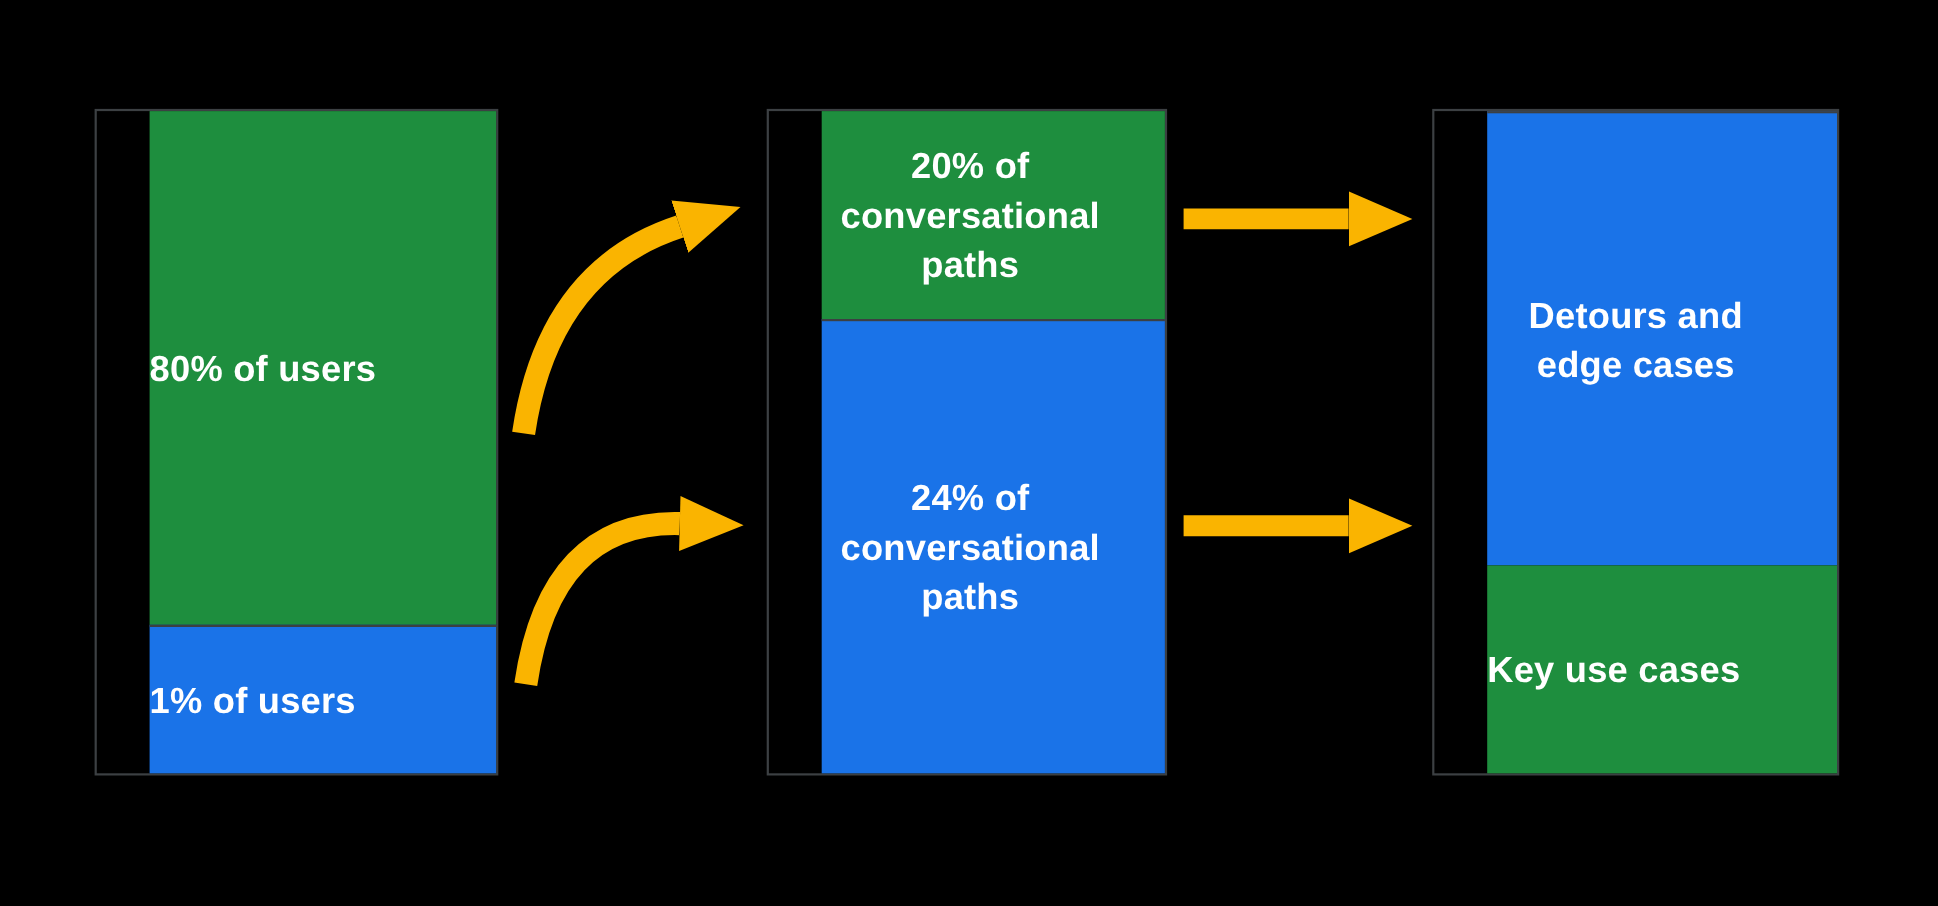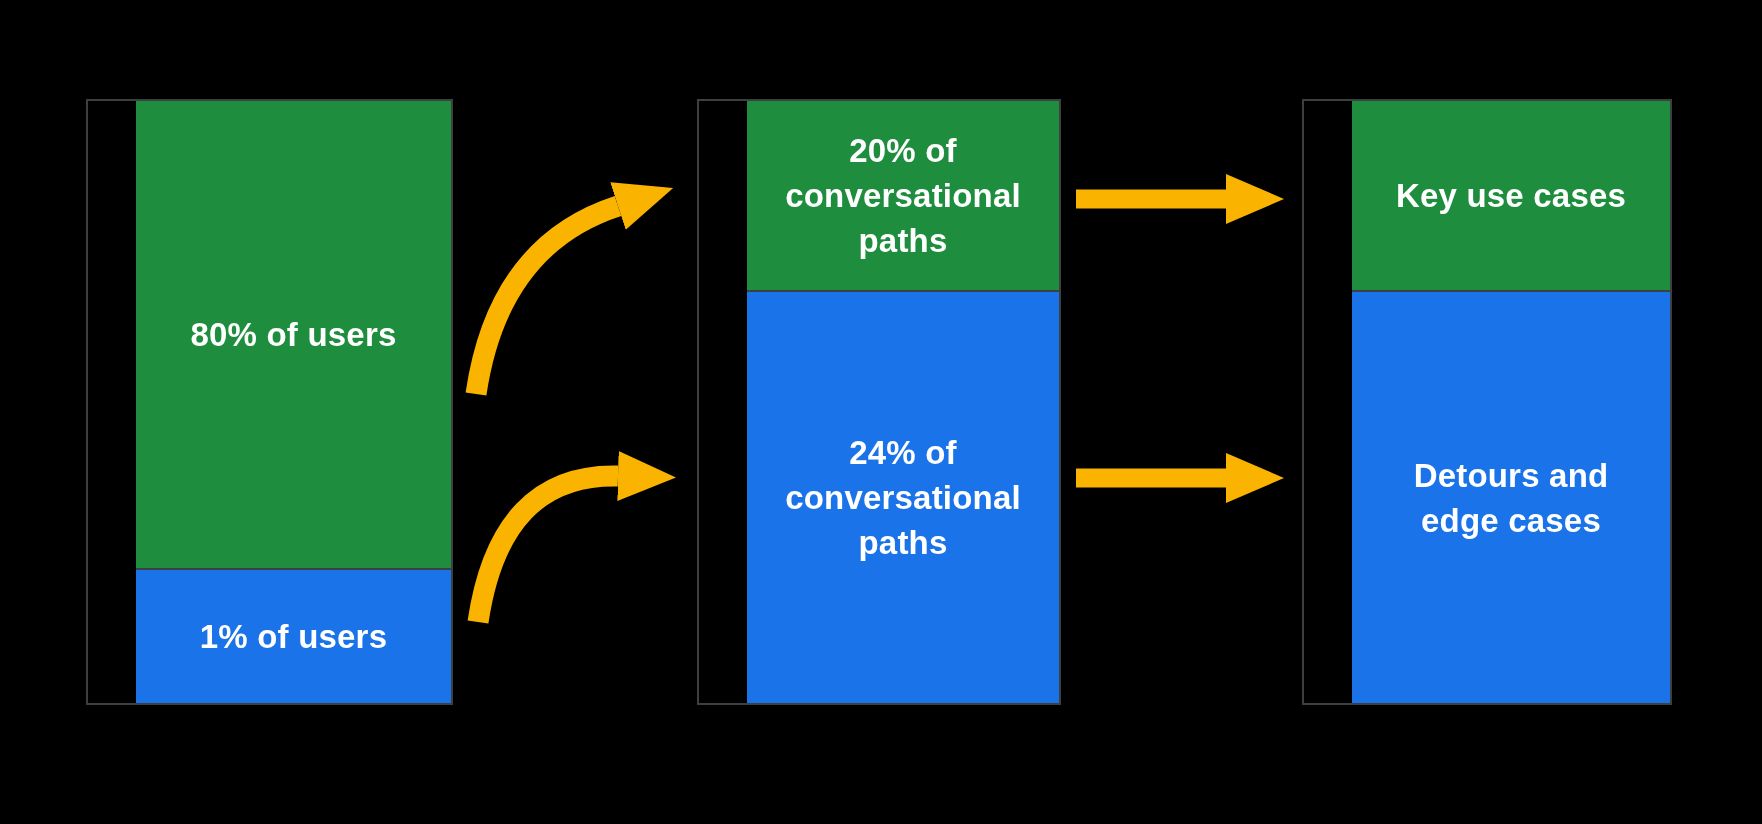--- a/index.html
+++ b/index.html
@@ -25,21 +25,20 @@
     flex-direction: column;
   }
   .bar-left  { left: 86px;   width: 367px; }
   .bar-mid   { left: 697px;  width: 364px; }
   .bar-right { left: 1302px; width: 370px; }
 
   .seg {
     box-sizing: border-box;
     display: flex;
     align-items: center;
-    justify-content: center;
     text-align: center;
     margin-left: 48px;
   }
   .seg-green { background: #1E8E3E; }
   .seg-blue  { background: #1A73E8; border-top: 2px solid #3C4043; flex: 1; }
 
   .bar-left  .seg-green { height: 467px; }
   .bar-mid   .seg-green { height: 189px; }
   .bar-right .seg-green { height: 189px; }
 
@@ -76,25 +75,25 @@
   <div class="bar bar-mid">
     <div class="seg seg-green">
       <div class="seg-label">20% of conversational paths</div>
     </div>
     <div class="seg seg-blue">
       <div class="seg-label">24% of conversational paths</div>
     </div>
   </div>
 
   <div class="bar bar-right">
+    <div class="seg seg-blue">
+      <div class="seg-label">Detours and edge cases</div>
+    </div>
     <div class="seg seg-green">
       <div class="seg-label">Key use cases</div>
-    </div>
-    <div class="seg seg-blue">
-      <div class="seg-label">Detours and edge cases</div>
     </div>
   </div>
 
   <svg id="arrow-layer" width="1762" height="824" viewBox="0 0 1762 824">
     <defs>
       <marker id="arrowhead" markerUnits="userSpaceOnUse" markerWidth="62" markerHeight="54" refX="0" refY="25" orient="auto">
         <polygon points="0,0 58,25 0,50" fill="#FAB400"></polygon>
       </marker>
     </defs>
 

